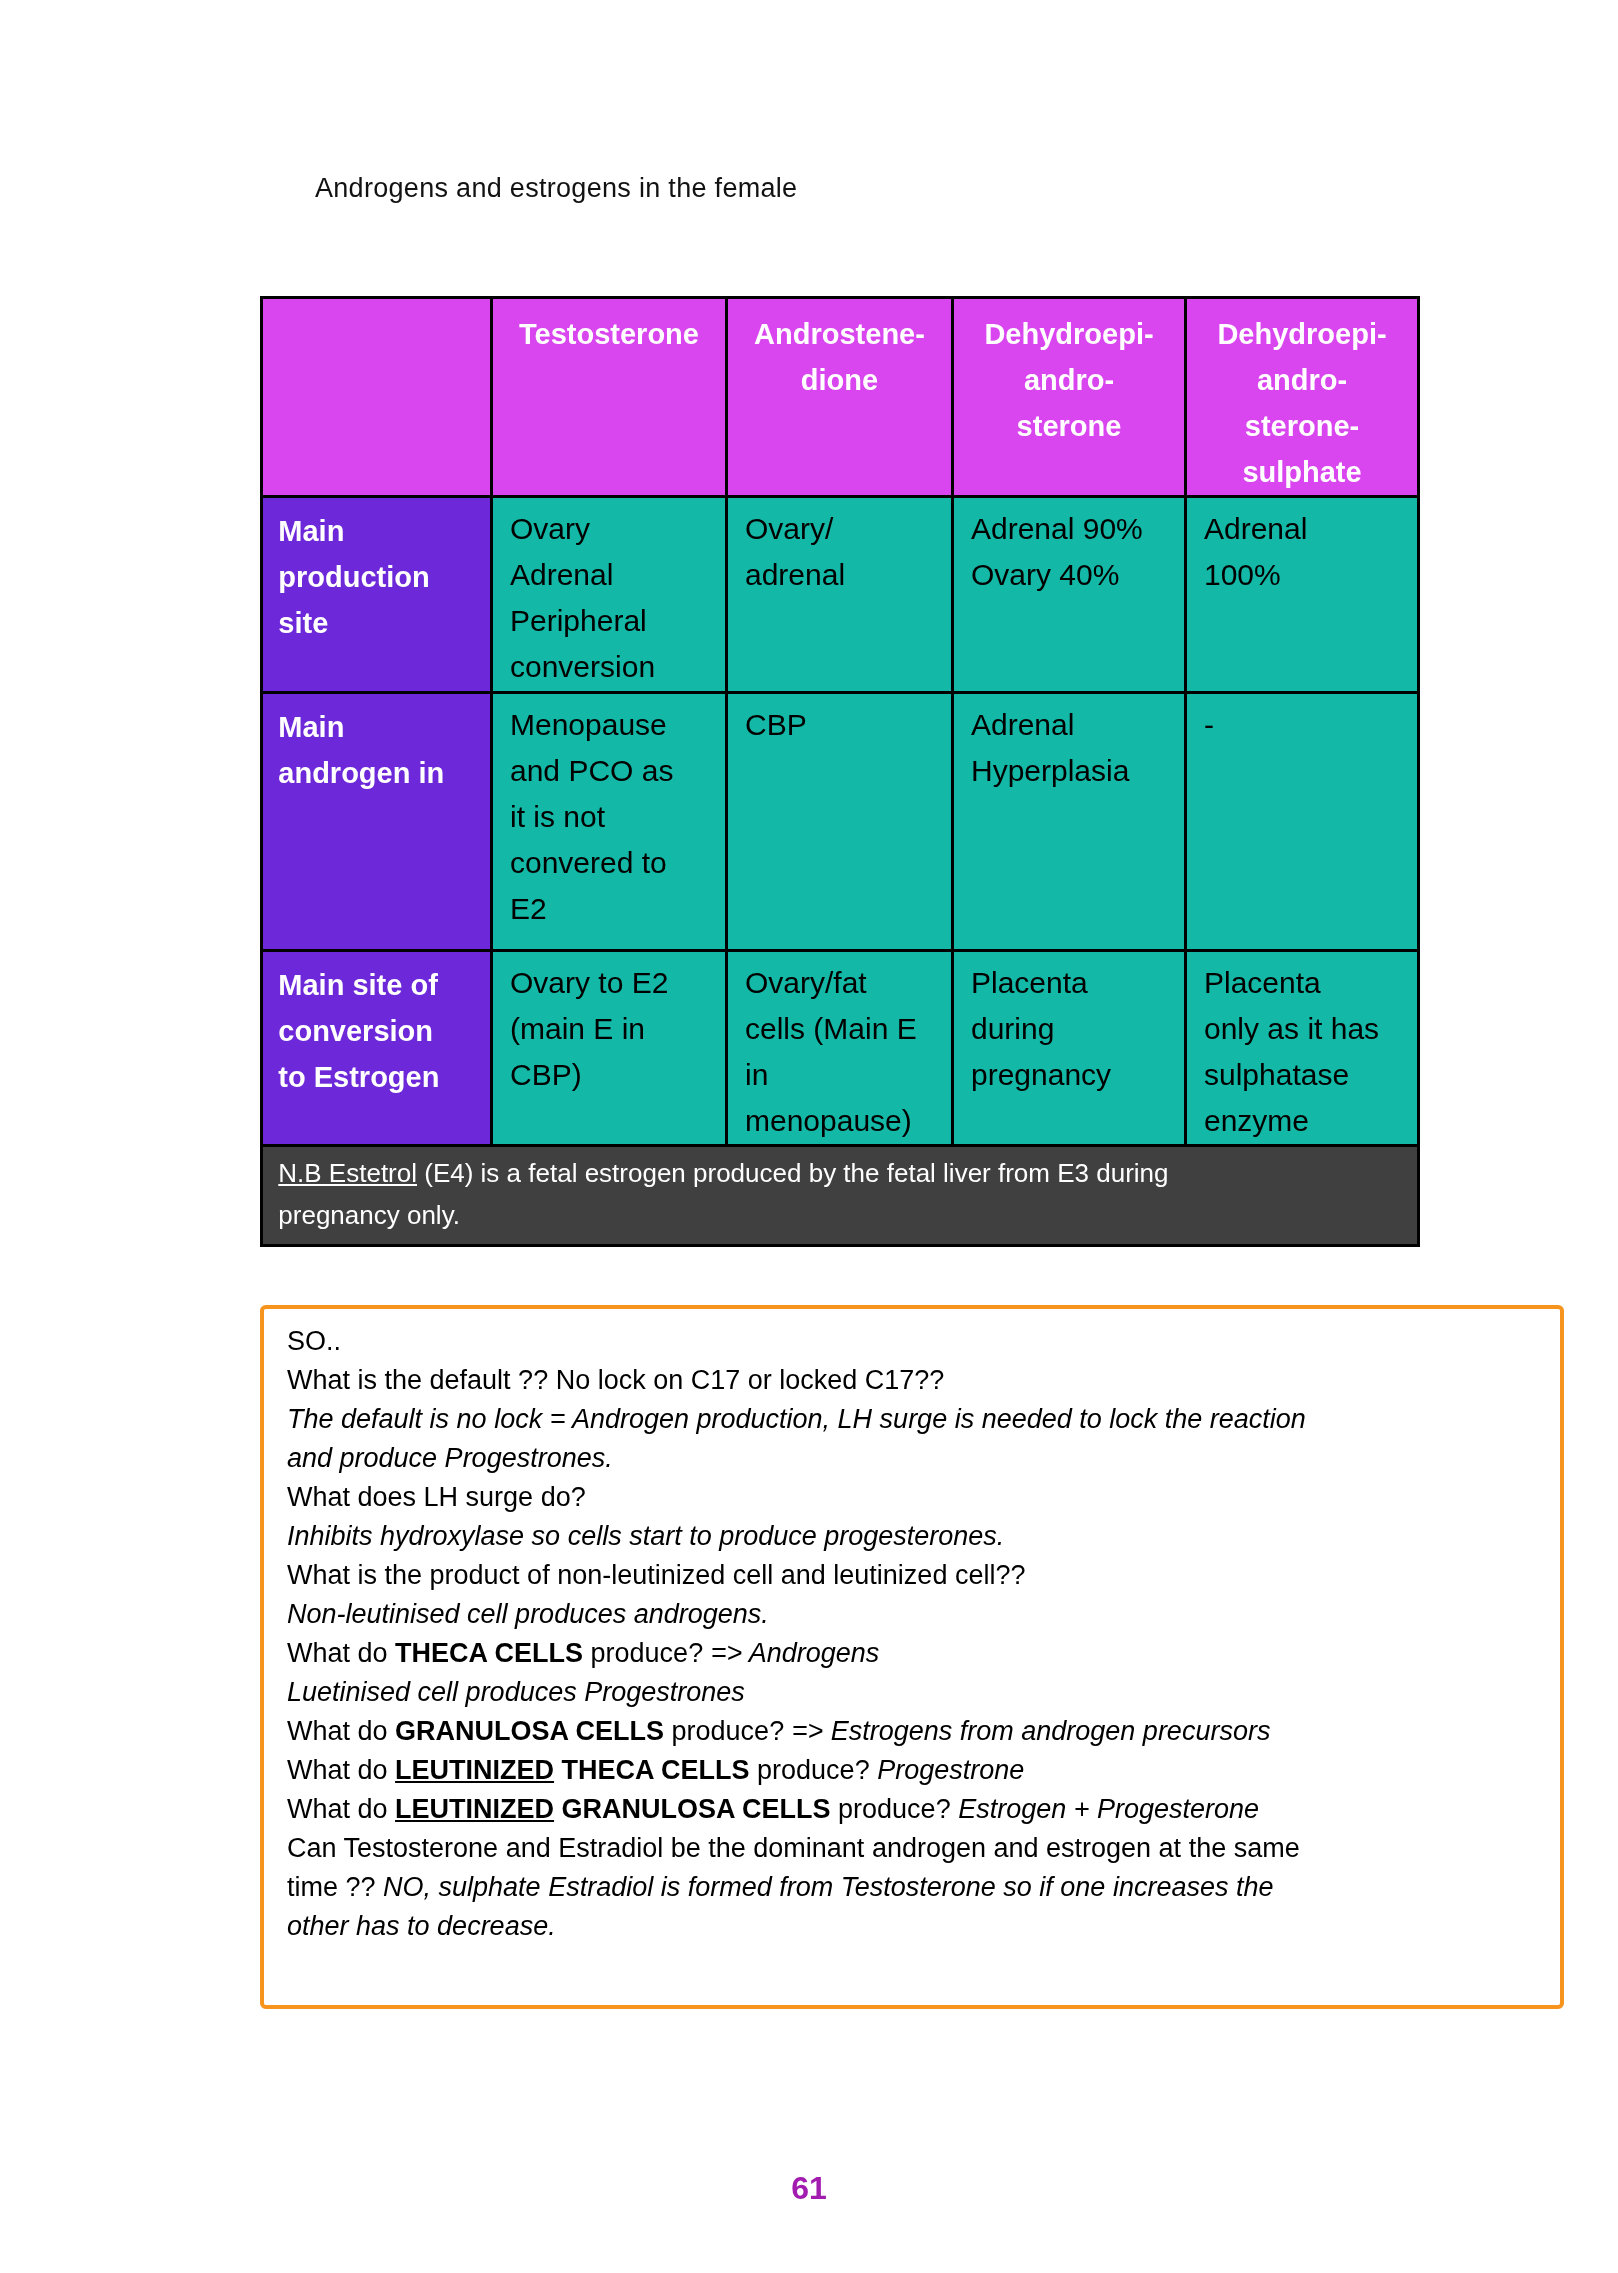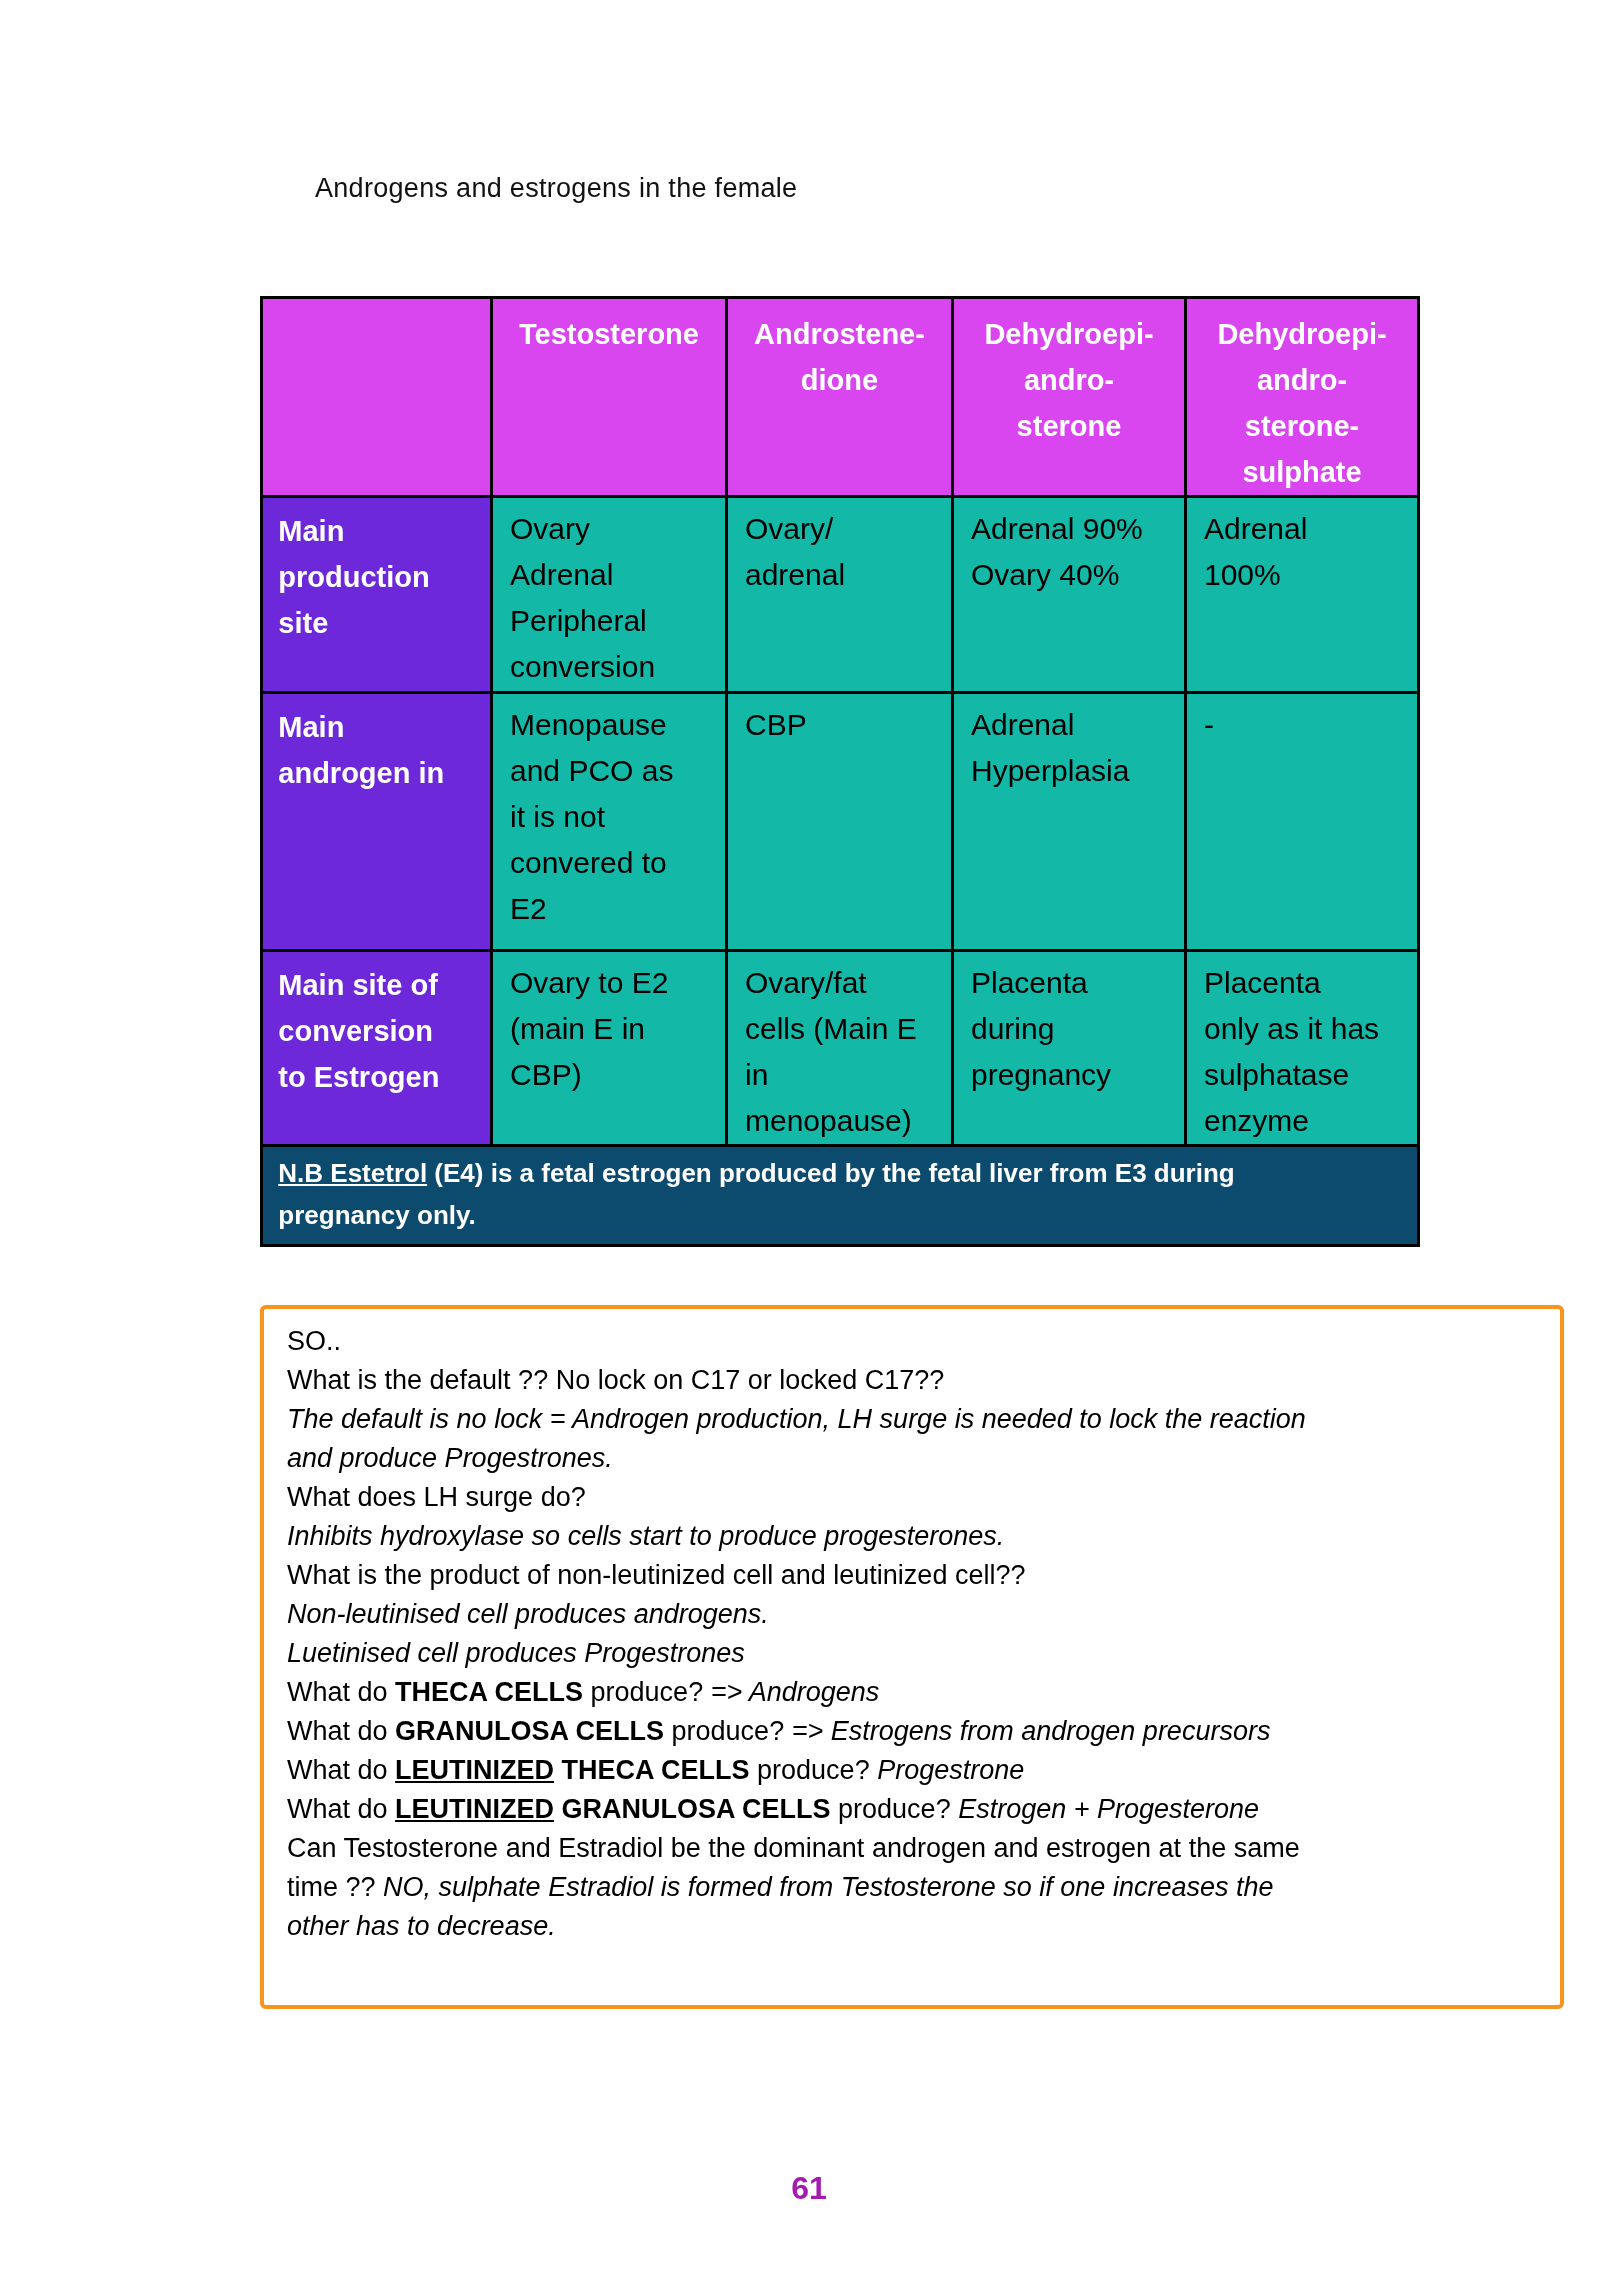--- a/index.html
+++ b/index.html
@@ -26,21 +26,21 @@
   }
   .label-cell {
     background:#6d28d9; color:#fff; font-weight:700; text-align:left;
     font-size:29px; line-height:46px; padding:9.6px 9.6px 0 15.3px;
   }
   .data-cell {
     background:#14b8a6; color:#000; font-size:30px; line-height:46px;
     padding:7.6px 7.6px 0 17px;
   }
   .note-cell {
-    background:#0c4a6e; color:#fff; font-weight:700;
+    background:#404040; color:#fff; font-weight:400;
     font-size:26px; line-height:42px; padding:5.7px 13.4px 7.6px 15.3px;
     white-space:normal;
   }
   .note-line { white-space:pre; }
   
   .qa-box {
     position:absolute; left:260px; top:1305px; width:1304px; height:704px;
     box-sizing:border-box; border:4.8px solid #f7941e; border-radius:5.7px;
     background:#fff; padding:13.4px 9.6px 0 23px;
   }
@@ -139,22 +139,22 @@
 
   <div class="qa-box">
       <div class="qa-line"><span>SO..</span></div>
       <div class="qa-line"><span>What is the default ?? No lock on C17 or locked C17??</span></div>
       <div class="qa-line"><span class=" seg-i">The default is no lock = Androgen production, LH surge is needed to lock the reaction</span></div>
       <div class="qa-line"><span class=" seg-i">and produce Progestrones.</span></div>
       <div class="qa-line"><span>What does LH surge do?</span></div>
       <div class="qa-line"><span class=" seg-i">Inhibits hydroxylase so cells start to produce progesterones.</span></div>
       <div class="qa-line"><span>What is the product of non-leutinized cell and leutinized cell??</span></div>
       <div class="qa-line"><span class=" seg-i">Non-leutinised cell produces androgens.</span></div>
+      <div class="qa-line"><span>What do </span><span class=" seg-b">THECA CELLS</span><span> produce? </span><span class=" seg-i">=&gt; Androgens</span></div>
       <div class="qa-line"><span class=" seg-i">Luetinised cell produces Progestrones</span></div>
-      <div class="qa-line"><span>What do </span><span class=" seg-b">THECA CELLS</span><span> produce? </span><span class=" seg-i">=&gt; Androgens</span></div>
       <div class="qa-line"><span>What do </span><span class=" seg-b">GRANULOSA CELLS</span><span> produce? </span><span class=" seg-i">=&gt; Estrogens from androgen precursors</span></div>
       <div class="qa-line"><span>What do </span><span class=" seg-b seg-u">LEUTINIZED</span><span class=" seg-b"> THECA CELLS</span><span> produce? </span><span class=" seg-i">Progestrone</span></div>
       <div class="qa-line"><span>What do </span><span class=" seg-b seg-u">LEUTINIZED</span><span class=" seg-b"> GRANULOSA CELLS</span><span> produce? </span><span class=" seg-i">Estrogen + Progesterone</span></div>
       <div class="qa-line"><span>Can Testosterone and Estradiol be the dominant androgen and estrogen at the same</span></div>
       <div class="qa-line"><span>time ?? </span><span class=" seg-i">NO, sulphate Estradiol is formed from Testosterone so if one increases the</span></div>
       <div class="qa-line"><span class=" seg-i">other has to decrease.</span></div>
     </div>
 
   <div class="page-number">61</div>
 

